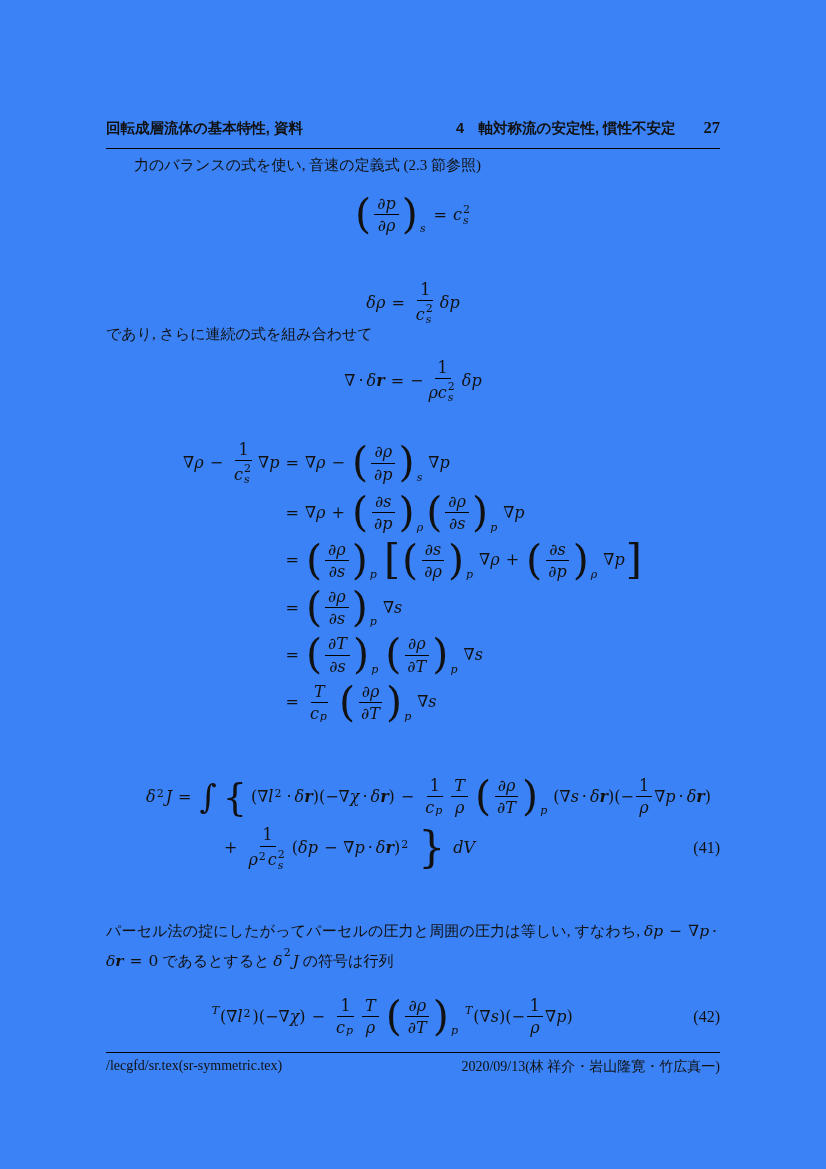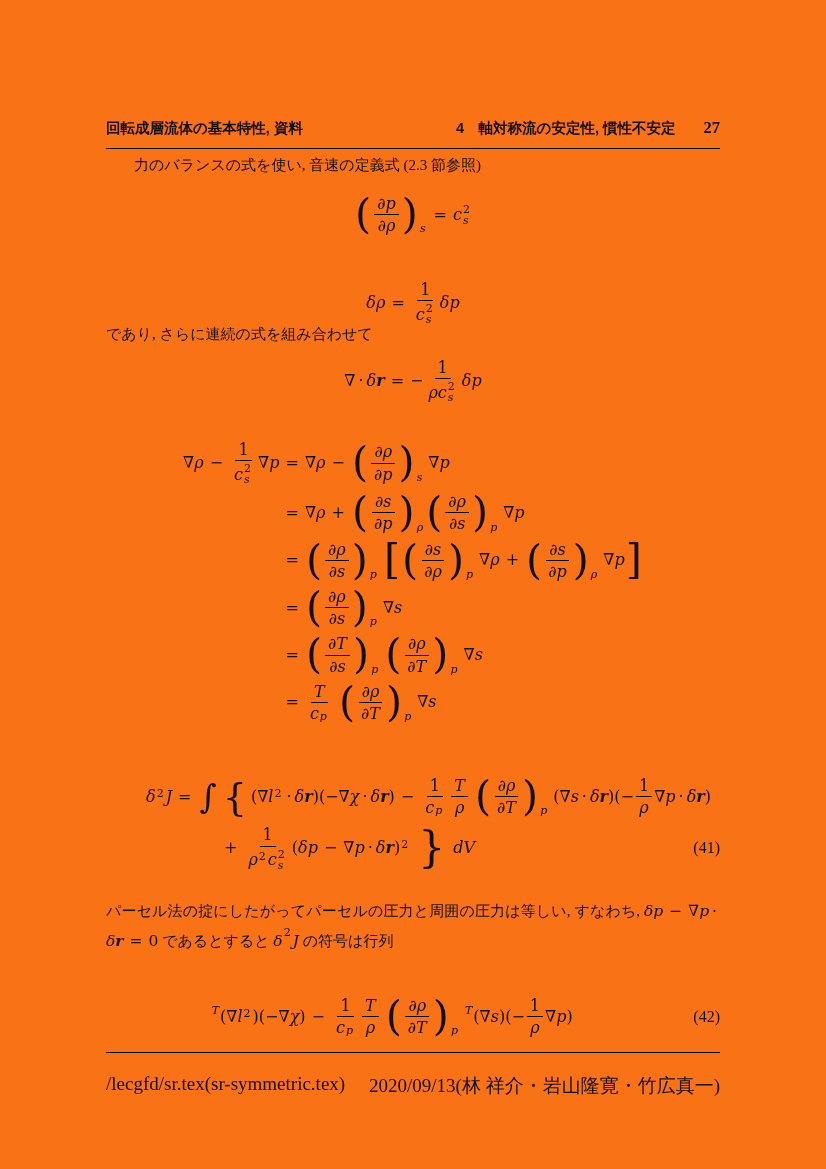--- a/index.html
+++ b/index.html
@@ -2,45 +2,45 @@
 <html><head>
 <meta charset="utf-8">
 <style>
   * { margin:0; padding:0; box-sizing:border-box; }
   html,body { background:#ffffff; }
   body {
     width:826px; height:1169px;
     font-family:"Liberation Serif","DejaVu Serif",serif;
     color:#111111;
   }
-  .page { position:relative; width:826px; height:1169px; overflow:hidden; background:#f97316; }
+  .page { position:relative; width:826px; height:1169px; overflow:hidden; background:#3b82f6; }
   .blk  { position:absolute; left:106px; width:614px; }
 
   
   .jp   { font-size:15px; line-height:26px; }
   .just { text-align:justify; line-height:30px; }
 
   
   #header { top:118px; display:flex; align-items:baseline; }
   .h-left,.h-sec { font-weight:bold; font-size:14.5px;
                    font-family:"Liberation Sans","DejaVu Sans",sans-serif; }
   .h-sp   { flex:1; }
   .h-page { font-weight:bold; font-size:16.5px; margin-left:28px; }
   #hrule  { top:148px; border-top:1.2px solid #000; }
-  #footer { top:1052px; border-top:1.2px solid #000; padding-top:20px;
-            display:flex; font-size:19px; }
+  #footer { top:1052px; border-top:1.2px solid #000; padding-top:5px;
+            display:flex; font-size:14px; }
   .f-sp   { flex:1; }
 
   
   #p1   { top:152px;margin-left:28px; } #eq1  { top:194px; }
   #p2   { top:258px; } #eq2  { top:280px; }
   #p3   { top:321px; } #eq3  { top:358px; }
   #p4   { top:414px; } #align{ top:440px; }
   #p5   { top:752px; } #eq41 { top:776px; }
-  #p6   { top:898px; } #p7   { top:896px; }
+  #p6   { top:898px; } #p7   { top:916px; }
   #eq42 { top:996px; }
 
   
   .eqline { display:flex; align-items:center; justify-content:center; }
   .md { display:flex; align-items:center; white-space:nowrap;
         font-size:16px; line-height:1.25;
         font-family:"DejaVu Serif","Liberation Serif",serif; }
   .mi { display:inline; font-size:15.5px; font-family:"DejaVu Serif","Liberation Serif",serif; }
   .mi > span { display:inline-block; }
   .mi > .swrap { display:inline-flex; }

